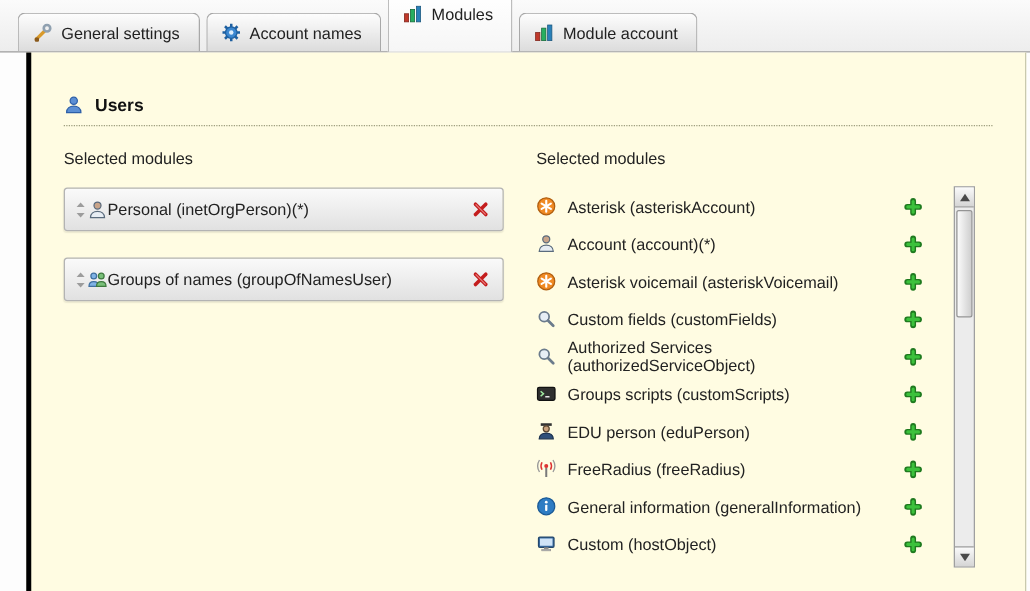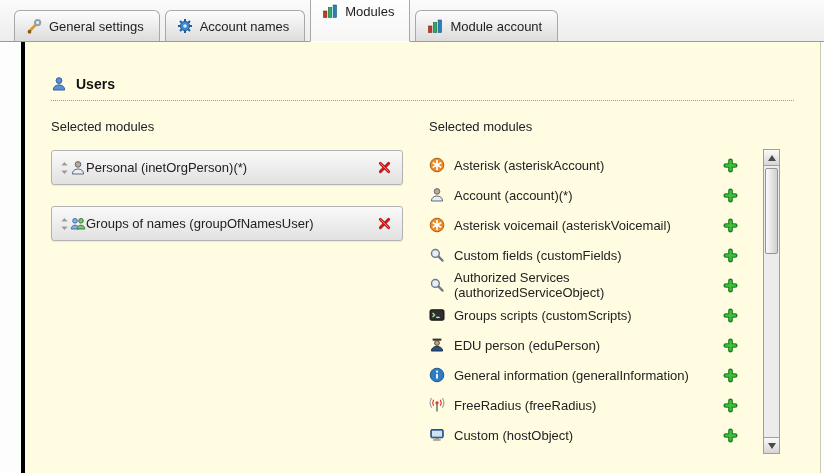--- a/index.html
+++ b/index.html
@@ -384,42 +384,20 @@
                   <g stroke="#3cc13c" stroke-width="2.6" stroke-linecap="round">
                     <line x1="8" y1="3.4" x2="8" y2="12.6"></line>
                     <line x1="3.4" y1="8" x2="12.6" y2="8"></line>
                   </g>
                 </svg>
               </button>
             </div>
             <div class="av-row">
               <span class="icon ">
                 <svg width="16" height="16" viewBox="0 0 16 16">
-                  <circle cx="8" cy="8" r="6.8" fill="#2e7cc3" stroke="#1b5a96"></circle>
-                  <circle cx="8" cy="4.7" r="1.1" fill="#fff"></circle>
-                  <rect x="7.1" y="6.7" width="1.8" height="5.1" rx=".7" fill="#fff"></rect>
-                </svg>
-              </span>
-              <span class="av-label">General information (generalInformation)</span>
-              <button class="add-btn">
-                <svg width="15" height="15" viewBox="0 0 16 16">
-                  <g stroke="#1f7a1f" stroke-width="5" stroke-linecap="round">
-                    <line x1="8" y1="3" x2="8" y2="13"></line>
-                    <line x1="3" y1="8" x2="13" y2="8"></line>
-                  </g>
-                  <g stroke="#3cc13c" stroke-width="2.6" stroke-linecap="round">
-                    <line x1="8" y1="3.4" x2="8" y2="12.6"></line>
-                    <line x1="3.4" y1="8" x2="12.6" y2="8"></line>
-                  </g>
-                </svg>
-              </button>
-            </div>
-            <div class="av-row">
-              <span class="icon ">
-                <svg width="16" height="16" viewBox="0 0 16 16">
                   <line x1="8" y1="7" x2="8" y2="14.5" stroke="#7a7a7a" stroke-width="1.6"></line>
                   <circle cx="8" cy="5.8" r="1.6" fill="#d33"></circle>
                   <path d="M4.6 2.8a6.3 6.3 0 0 0 0 6" fill="none" stroke="#d33" stroke-width="1.2"></path>
                   <path d="M11.4 2.8a6.3 6.3 0 0 1 0 6" fill="none" stroke="#d33" stroke-width="1.2"></path>
                   <path d="M2.6 1a9 9 0 0 0 0 9.6" fill="none" stroke="#999" stroke-width="1.1"></path>
                   <path d="M13.4 1a9 9 0 0 1 0 9.6" fill="none" stroke="#999" stroke-width="1.1"></path>
                 </svg>
               </span>
               <span class="av-label">FreeRadius (freeRadius)</span>
               <button class="add-btn">
@@ -431,20 +409,42 @@
                   <g stroke="#3cc13c" stroke-width="2.6" stroke-linecap="round">
                     <line x1="8" y1="3.4" x2="8" y2="12.6"></line>
                     <line x1="3.4" y1="8" x2="12.6" y2="8"></line>
                   </g>
                 </svg>
               </button>
             </div>
             <div class="av-row">
               <span class="icon ">
                 <svg width="16" height="16" viewBox="0 0 16 16">
+                  <circle cx="8" cy="8" r="6.8" fill="#2e7cc3" stroke="#1b5a96"></circle>
+                  <circle cx="8" cy="4.7" r="1.1" fill="#fff"></circle>
+                  <rect x="7.1" y="6.7" width="1.8" height="5.1" rx=".7" fill="#fff"></rect>
+                </svg>
+              </span>
+              <span class="av-label">General information (generalInformation)</span>
+              <button class="add-btn">
+                <svg width="15" height="15" viewBox="0 0 16 16">
+                  <g stroke="#1f7a1f" stroke-width="5" stroke-linecap="round">
+                    <line x1="8" y1="3" x2="8" y2="13"></line>
+                    <line x1="3" y1="8" x2="13" y2="8"></line>
+                  </g>
+                  <g stroke="#3cc13c" stroke-width="2.6" stroke-linecap="round">
+                    <line x1="8" y1="3.4" x2="8" y2="12.6"></line>
+                    <line x1="3.4" y1="8" x2="12.6" y2="8"></line>
+                  </g>
+                </svg>
+              </button>
+            </div>
+            <div class="av-row">
+              <span class="icon ">
+                <svg width="16" height="16" viewBox="0 0 16 16">
                   <rect x="1.8" y="2.6" width="12.4" height="8.2" rx="1" fill="#3b6ea5" stroke="#24476b"></rect>
                   <rect x="3" y="3.8" width="10" height="5.8" fill="#cfe3f7"></rect>
                   <rect x="6.2" y="10.8" width="3.6" height="1.6" fill="#8a8a8a"></rect>
                   <rect x="4.4" y="12.4" width="7.2" height="1.3" fill="#b5b5b5" stroke="#8a8a8a" stroke-width=".4"></rect>
                 </svg>
               </span>
               <span class="av-label">Custom (hostObject)</span>
               <button class="add-btn">
                 <svg width="15" height="15" viewBox="0 0 16 16">
                   <g stroke="#1f7a1f" stroke-width="5" stroke-linecap="round">

